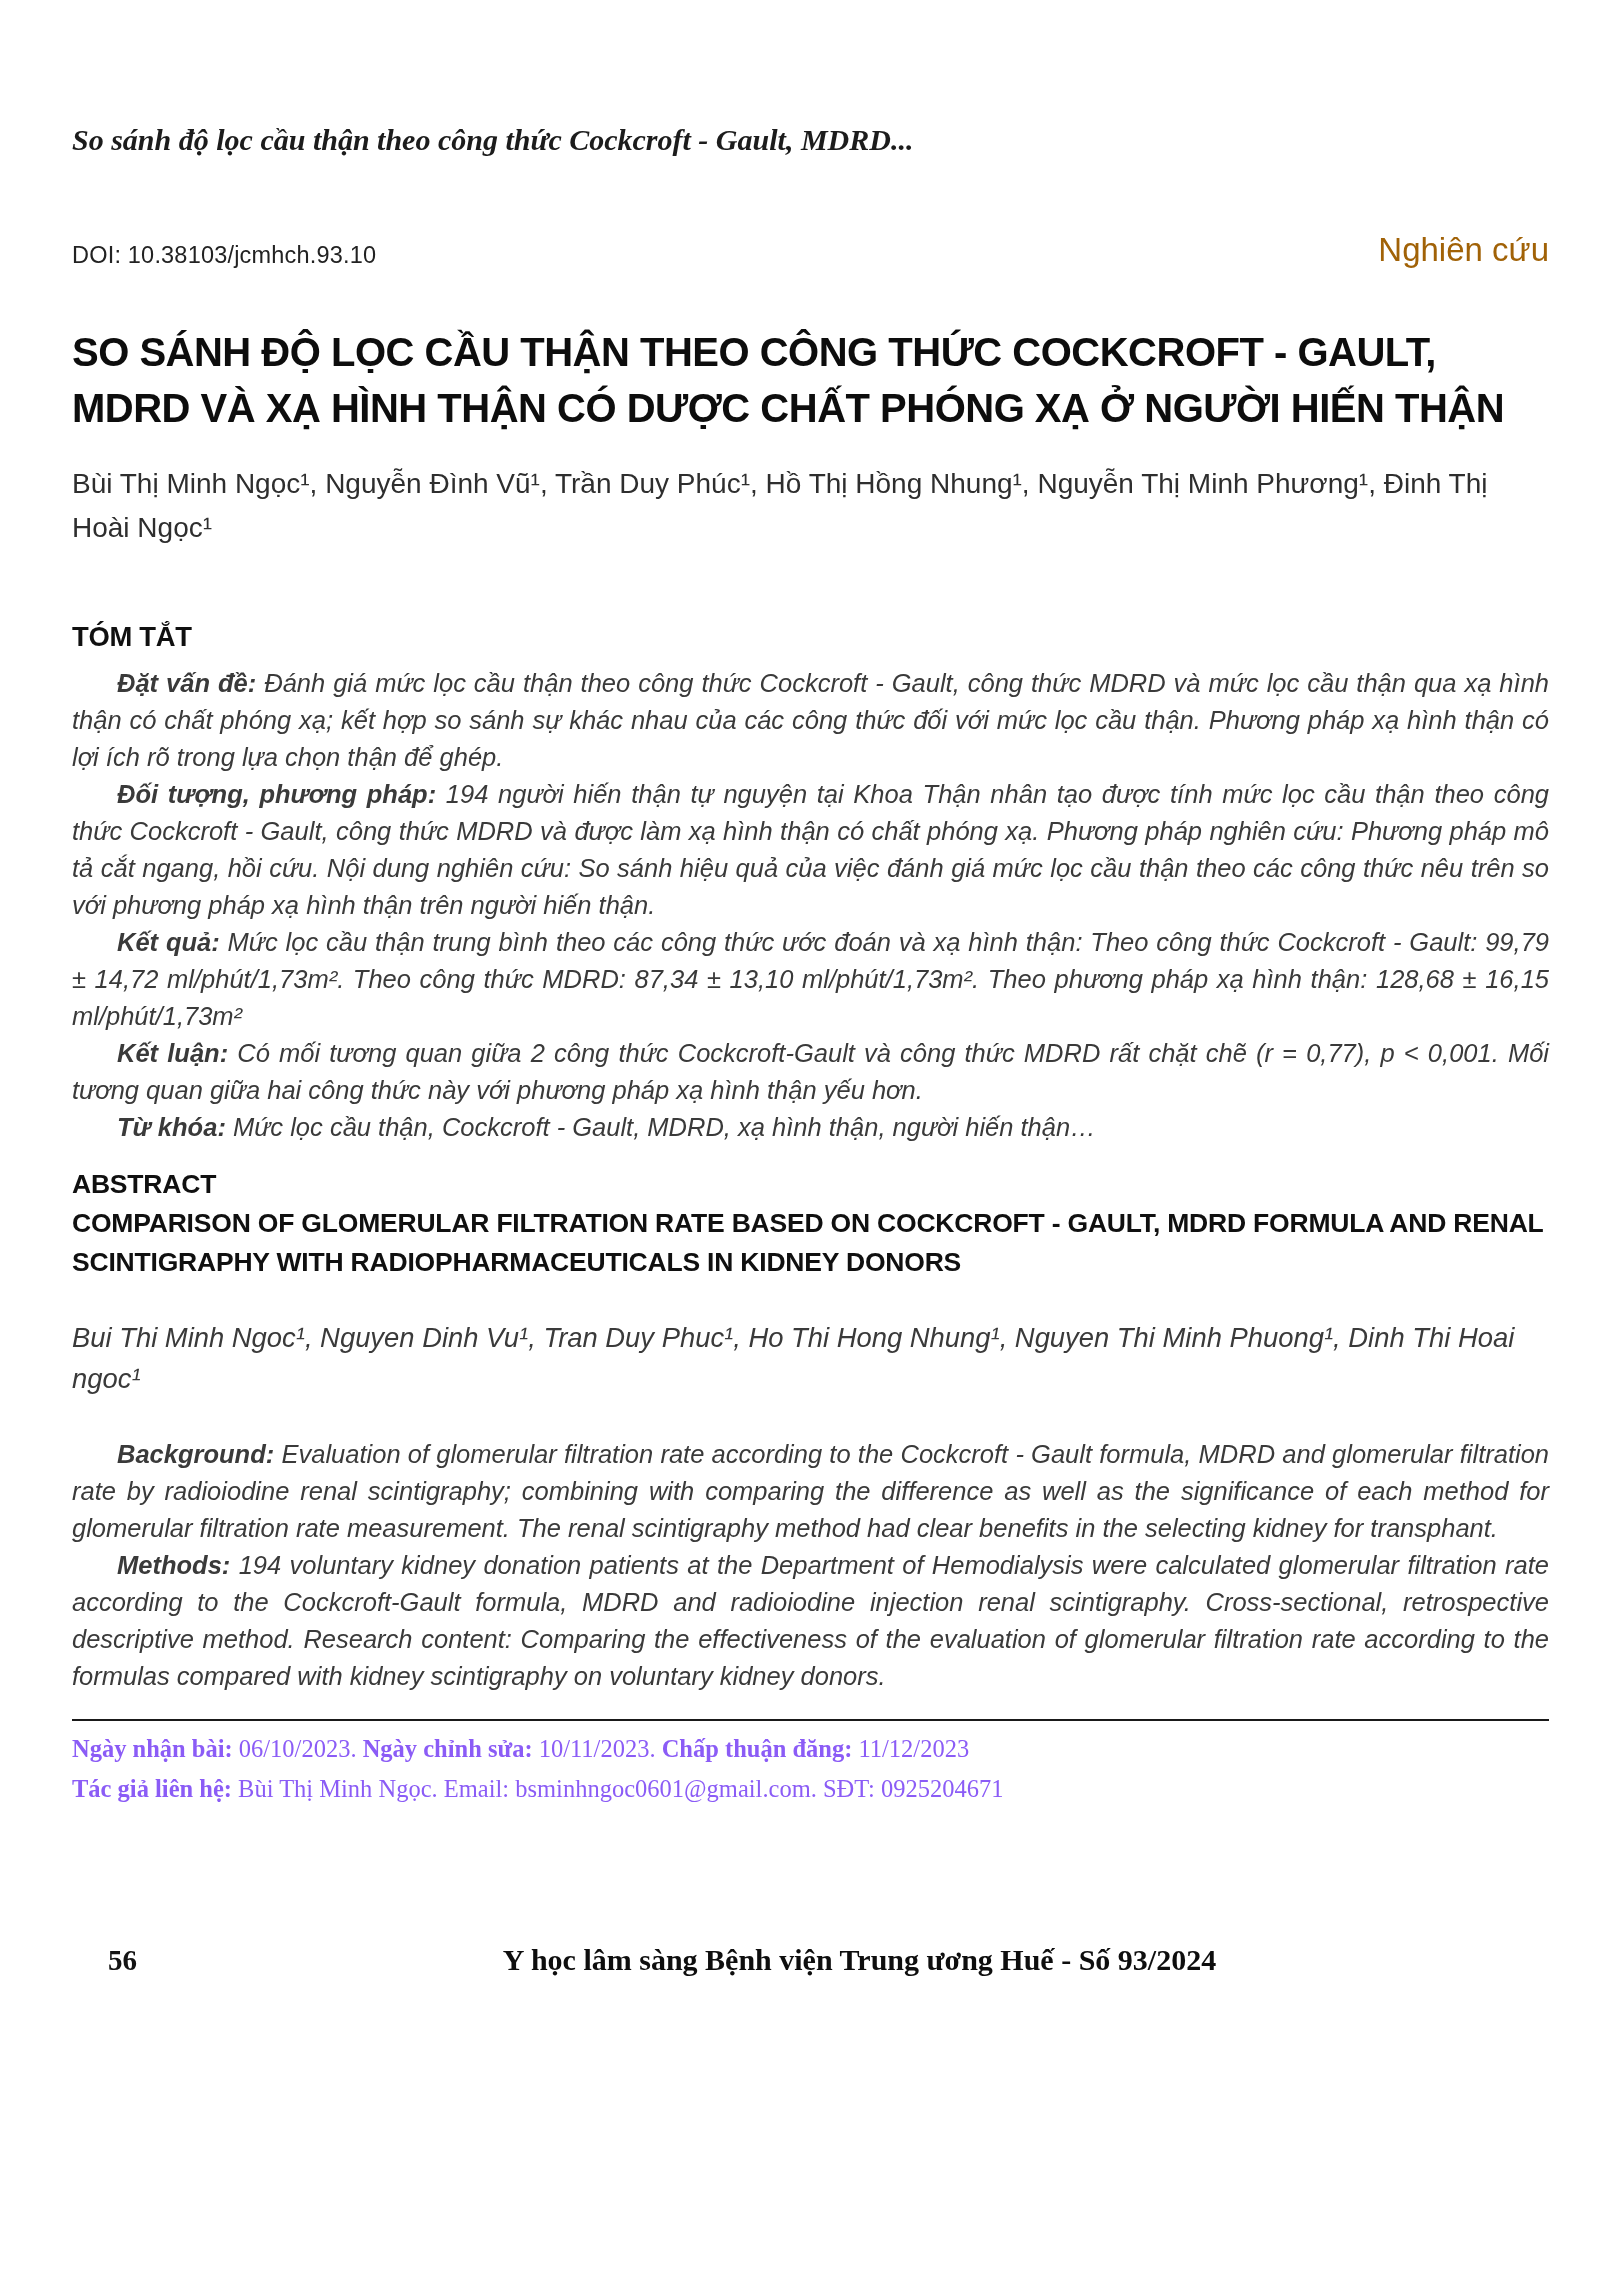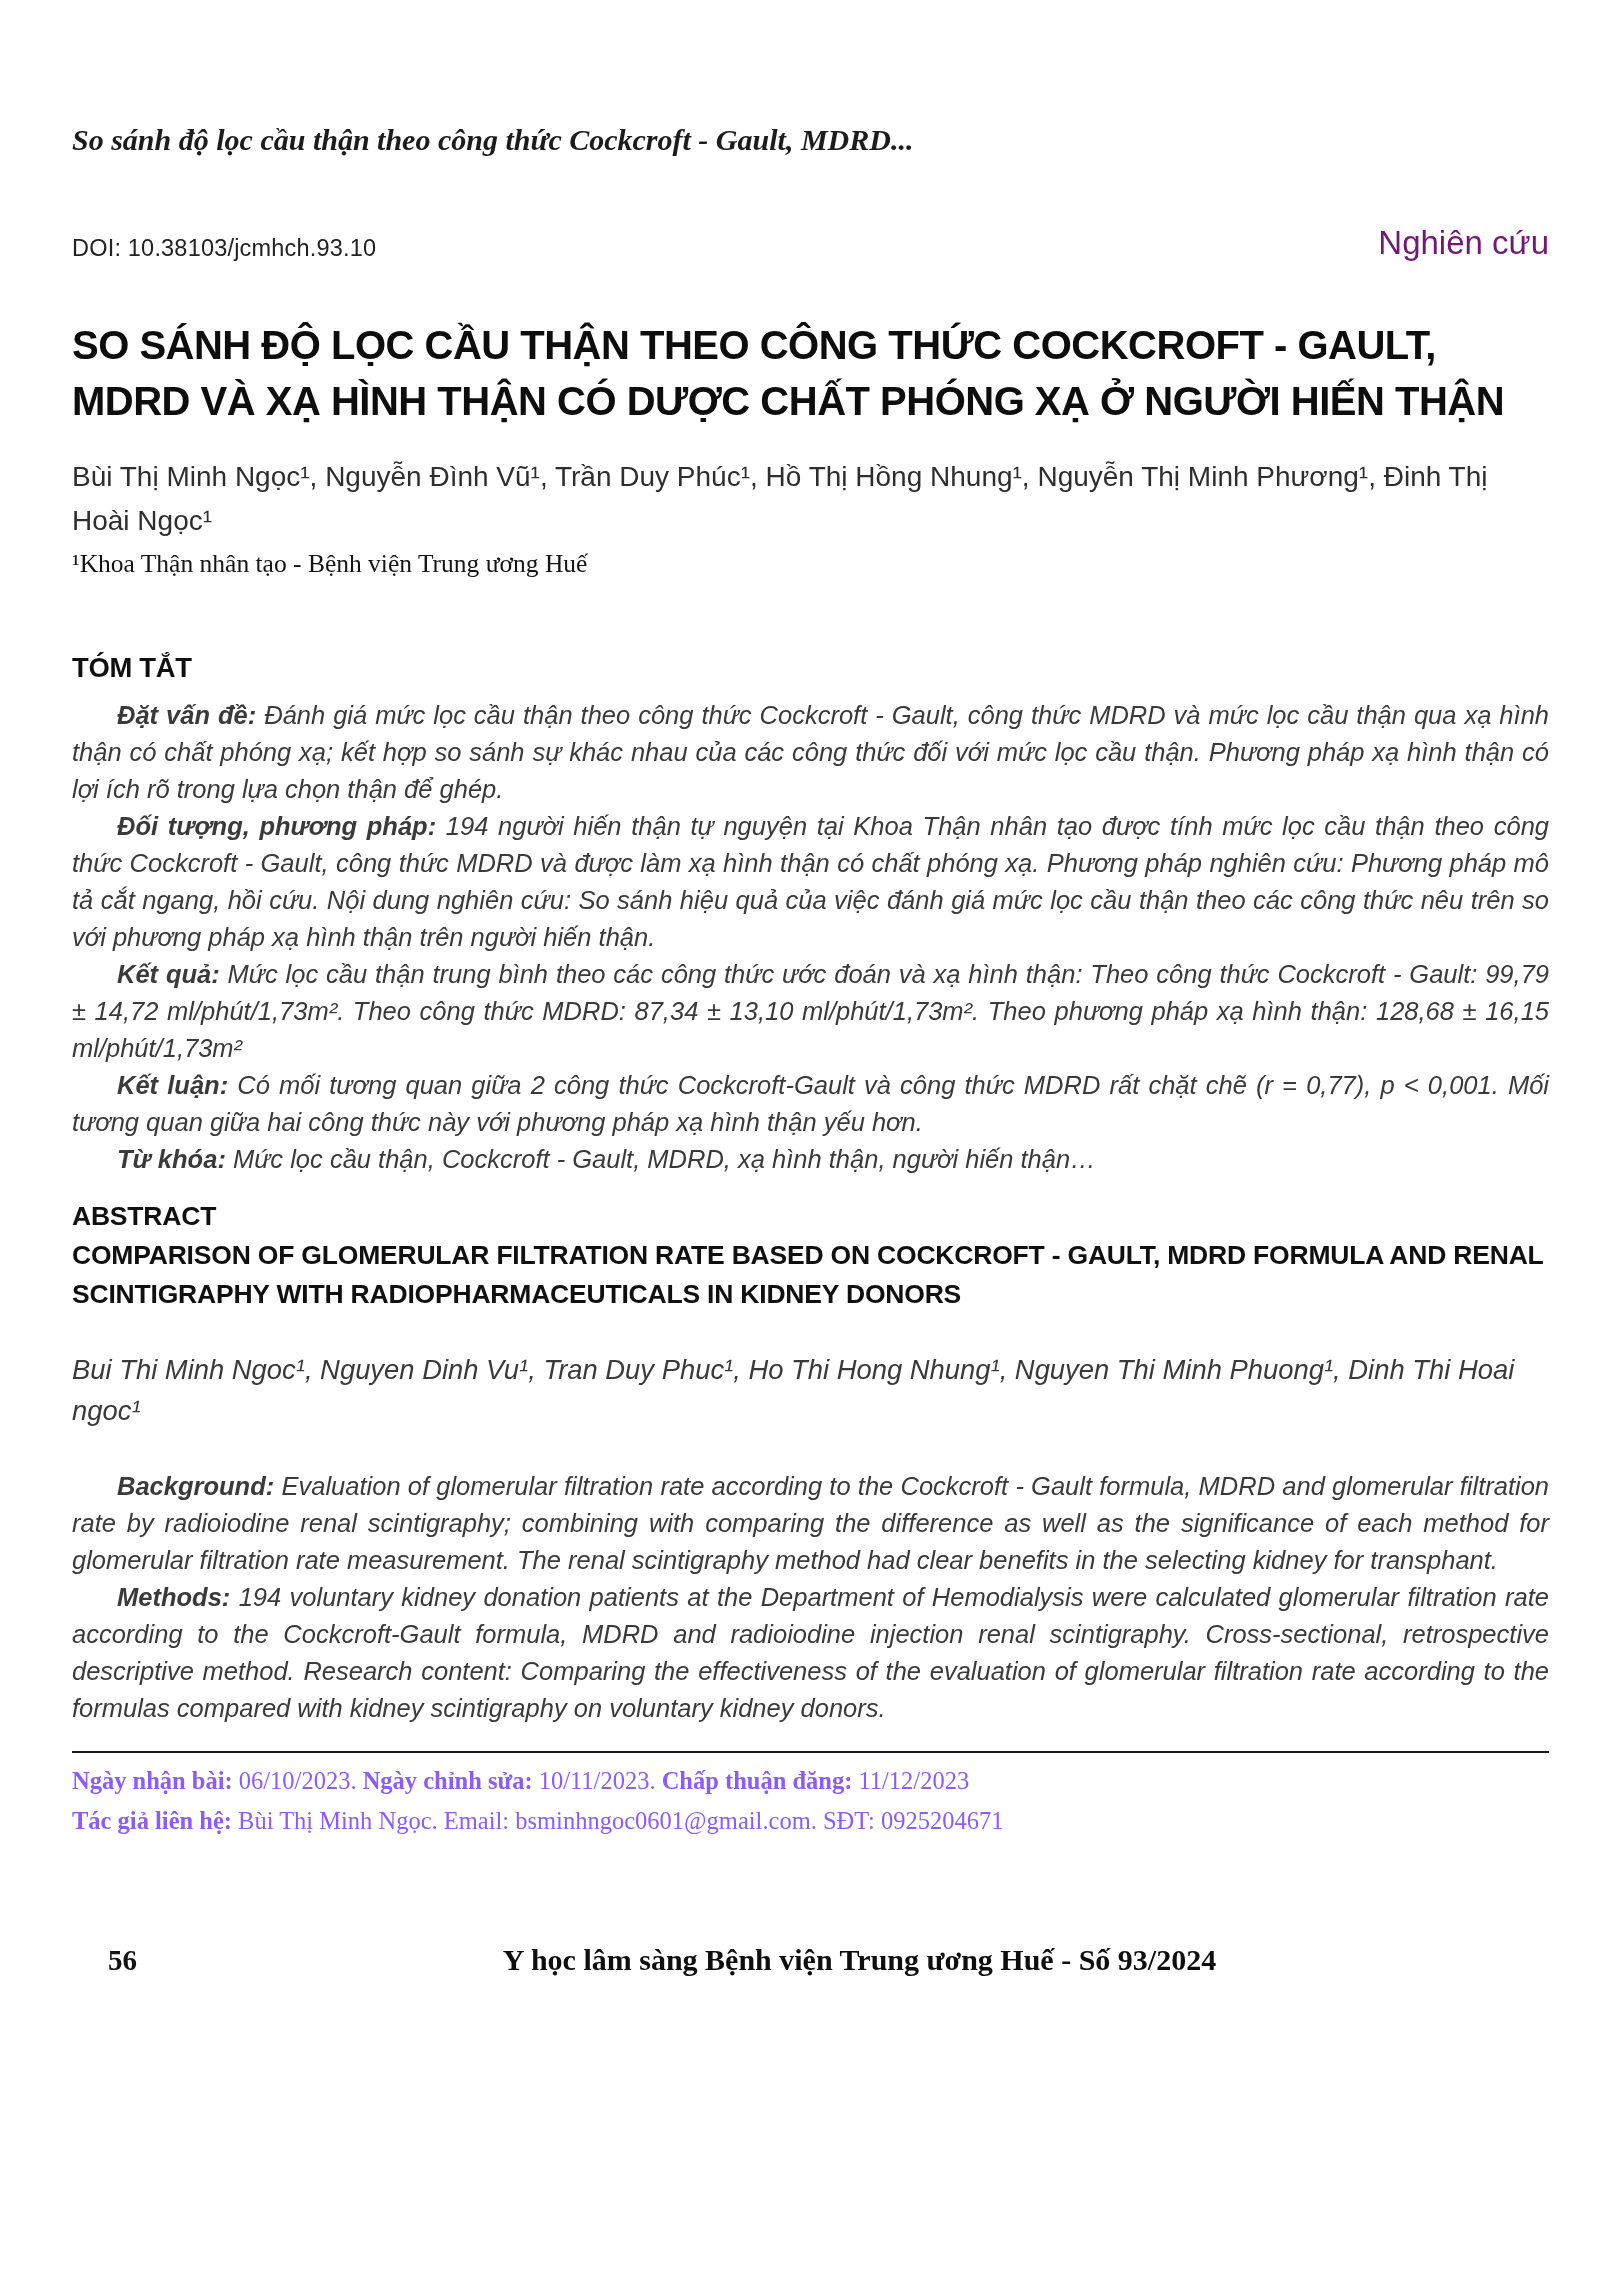--- a/index.html
+++ b/index.html
@@ -21,21 +21,22 @@
   .meta-row {
     margin-top:67px;
     display:flex; justify-content:space-between; align-items:flex-end;
   }
   .doi {
     font:400 23.5px "Liberation Sans", sans-serif;
     color:#222; letter-spacing:0.2px;
   }
   .article-type {
     font:400 33px "Liberation Sans", sans-serif;
-    color:#701a75;
+    color:#a16207;
+    margin-top:7px;
   }
 
   .title {
     margin-top:55px;
     font:700 40px/56px "Liberation Sans", sans-serif;
     letter-spacing:-0.5px; color:#0d0d0d;
     text-align:left;
   }
 
   .authors {
@@ -113,21 +114,20 @@
   <div class="running-head">So sánh độ lọc cầu thận theo công thức Cockcroft - Gault, MDRD...</div>
 
   <div class="meta-row">
     <span class="doi">DOI: 10.38103/jcmhch.93.10</span>
     <span class="article-type">Nghiên cứu</span>
   </div>
 
   <h1 class="title" style="margin-bottom:0;">SO SÁNH ĐỘ LỌC CẦU THẬN THEO CÔNG THỨC COCKCROFT - GAULT, MDRD VÀ XẠ HÌNH THẬN CÓ DƯỢC CHẤT PHÓNG XẠ Ở NGƯỜI HIẾN THẬN</h1>
 
   <div class="authors">Bùi Thị Minh Ngọc¹, Nguyễn Đình Vũ¹, Trần Duy Phúc¹, Hồ Thị Hồng Nhung¹, Nguyễn Thị Minh Phương¹, Đinh Thị Hoài Ngọc¹</div>
-  <div class="affiliation">¹Khoa Thận nhân tạo - Bệnh viện Trung ương Huế</div>
 
   <div class="section-heading">TÓM TẮT</div>
 
   <p class="body-para first-para">
     <span class="plabel">Đặt vấn đề:</span>
     <span>Đánh giá mức lọc cầu thận theo công thức Cockcroft - Gault, công thức MDRD và mức lọc cầu thận qua xạ hình thận có chất phóng xạ; kết hợp so sánh sự khác nhau của các công thức đối với mức lọc cầu thận. Phương pháp xạ hình thận có lợi ích rõ trong lựa chọn thận để ghép.</span>
   </p>
   <p class="body-para">
     <span class="plabel">Đối tượng, phương pháp:</span>
     <span>194 người hiến thận tự nguyện tại Khoa Thận nhân tạo được tính mức lọc cầu thận theo công thức Cockcroft - Gault, công thức MDRD và được làm xạ hình thận có chất phóng xạ. Phương pháp nghiên cứu: Phương pháp mô tả cắt ngang, hồi cứu. Nội dung nghiên cứu: So sánh hiệu quả của việc đánh giá mức lọc cầu thận theo các công thức nêu trên so với phương pháp xạ hình thận trên người hiến thận.</span>

